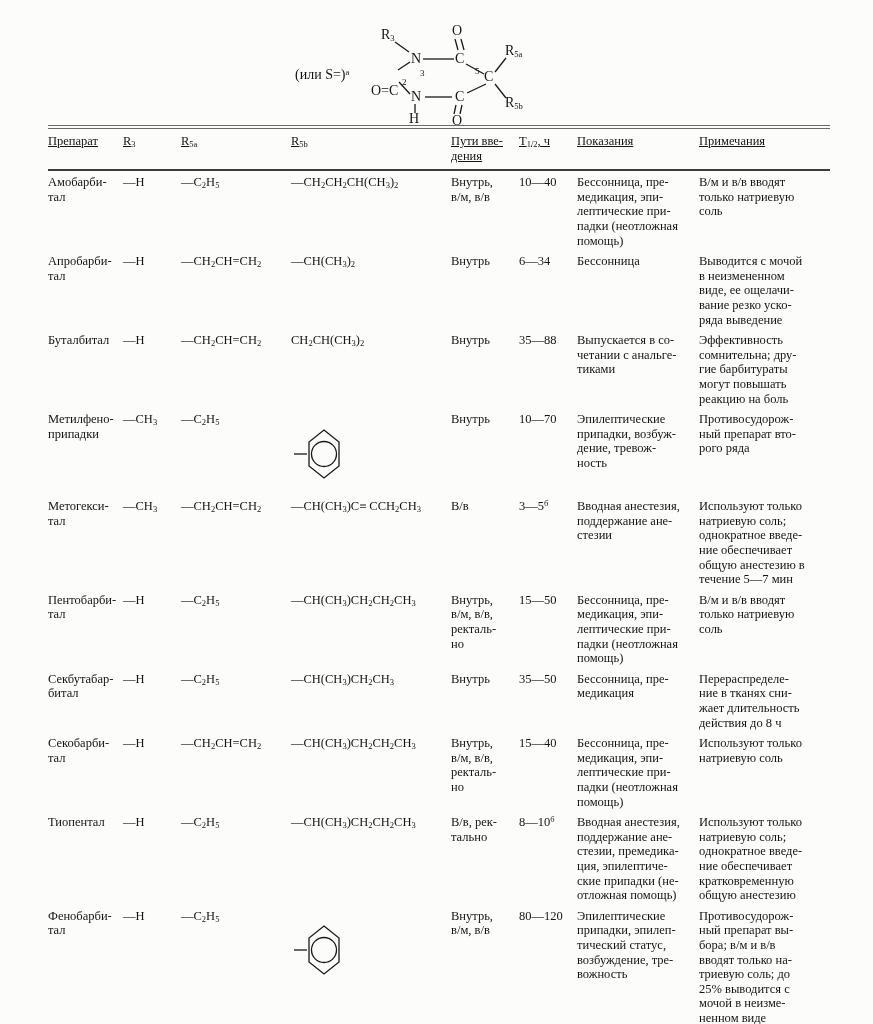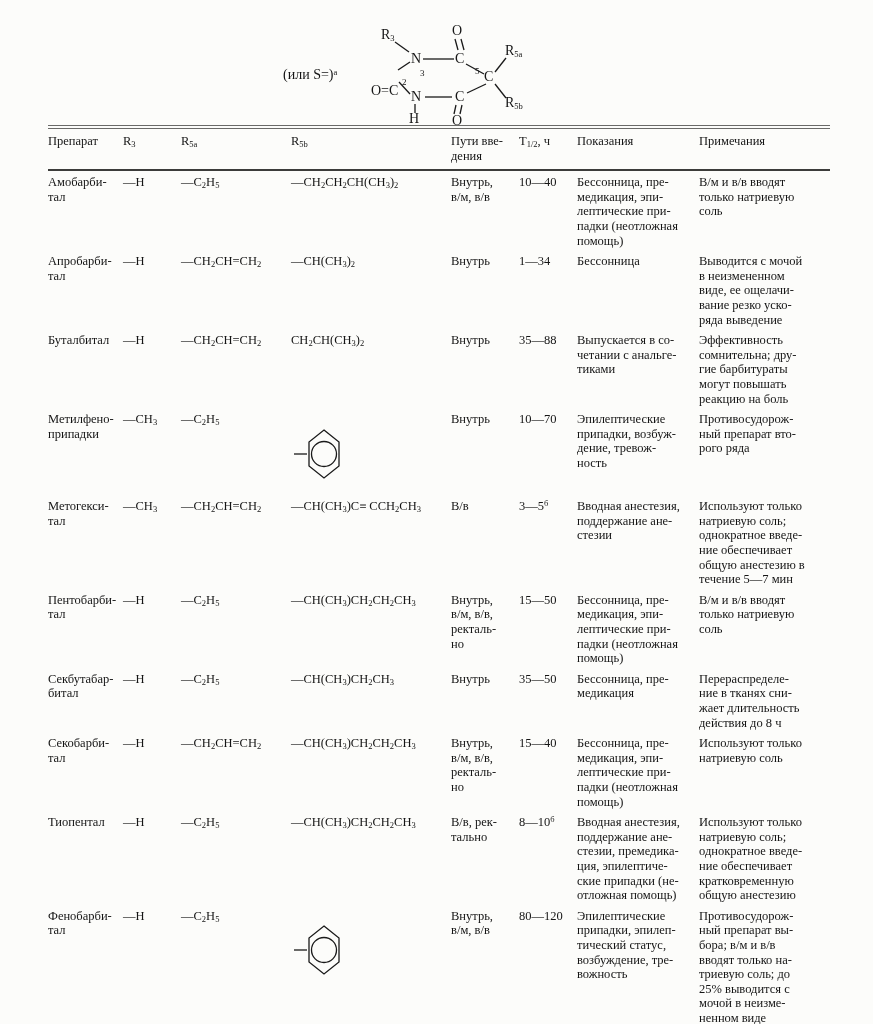--- a/index.html
+++ b/index.html
@@ -45,20 +45,21 @@
     font-size: 12.5px;
     line-height: 14.6px;
   }
   .drug-table th {
     font-weight: normal;
     text-align: left;
     vertical-align: top;
     border-bottom: 2px solid #3c3c3a;
     padding: 5px 4px 6px 0;
     white-space: pre-line;
+    text-decoration: underline;
   }
   .drug-table td {
     vertical-align: top;
     text-align: left;
     padding: 4px 4px 2px 0;
     white-space: pre-line;
   }
   sub { font-size: 8.5px; line-height: 0; vertical-align: -2px; }
   sup { font-size: 8.5px; line-height: 0; vertical-align: 4px; }
   .benzene { display: block; margin: 2px 0 0 2px; }
@@ -79,21 +80,21 @@
       <line x1="127" y1="82" x2="116" y2="70"></line>
       <line x1="175" y1="38" x2="172" y2="27"></line>
       <line x1="181" y1="38" x2="178" y2="27"></line>
       <line x1="173" y1="93" x2="171" y2="102"></line>
       <line x1="179" y1="93" x2="177" y2="102"></line>
       <line x1="212" y1="60" x2="223" y2="46"></line>
       <line x1="212" y1="72" x2="223" y2="86"></line>
       <line x1="132" y1="92" x2="132" y2="101"></line>
     </svg>
     <span class="atom" style="left:98px;  top:16px;">R<sub>3</sub></span>
-    <span class="atom" style="left:0;   top:56px;">(или S=)<sup>а</sup></span>
+    <span class="atom" style="left:12px;   top:56px;">(или S=)<sup>а</sup></span>
     <span class="atom" style="left:88px;  top:72px;">O=C</span>
     <span class="atom ringnum" style="left:119px; top:66px;">2</span>
     <span class="atom" style="left:128px; top:40px;">N</span>
     <span class="atom ringnum" style="left:137px; top:57px;">3</span>
     <span class="atom" style="left:172px; top:40px;">C</span>
     <span class="atom" style="left:169px; top:12px;">O</span>
     <span class="atom" style="left:201px; top:58px;">C</span>
     <span class="atom ringnum" style="left:192px; top:55px;">5</span>
     <span class="atom" style="left:222px; top:32px;">R<sub>5a</sub></span>
     <span class="atom" style="left:222px; top:84px;">R<sub>5b</sub></span>
@@ -146,21 +147,21 @@
 только натриевую
 соль</td>
       </tr>
       <tr>
         <td>Апробарби-
 тал</td>
         <td>—H</td>
         <td>—CH<sub>2</sub>CH=CH<sub>2</sub></td>
         <td>—CH(CH<sub>3</sub>)<sub>2</sub></td>
         <td>Внутрь</td>
-        <td>1—34</td>
+        <td>6—34</td>
         <td>Бессонница</td>
         <td>Выводится с мочой
 в неизмененном
 виде, ее ощелачи-
 вание резко уско-
 ряда выведение</td>
       </tr>
       <tr>
         <td>Буталбитал</td>
         <td>—H</td>

